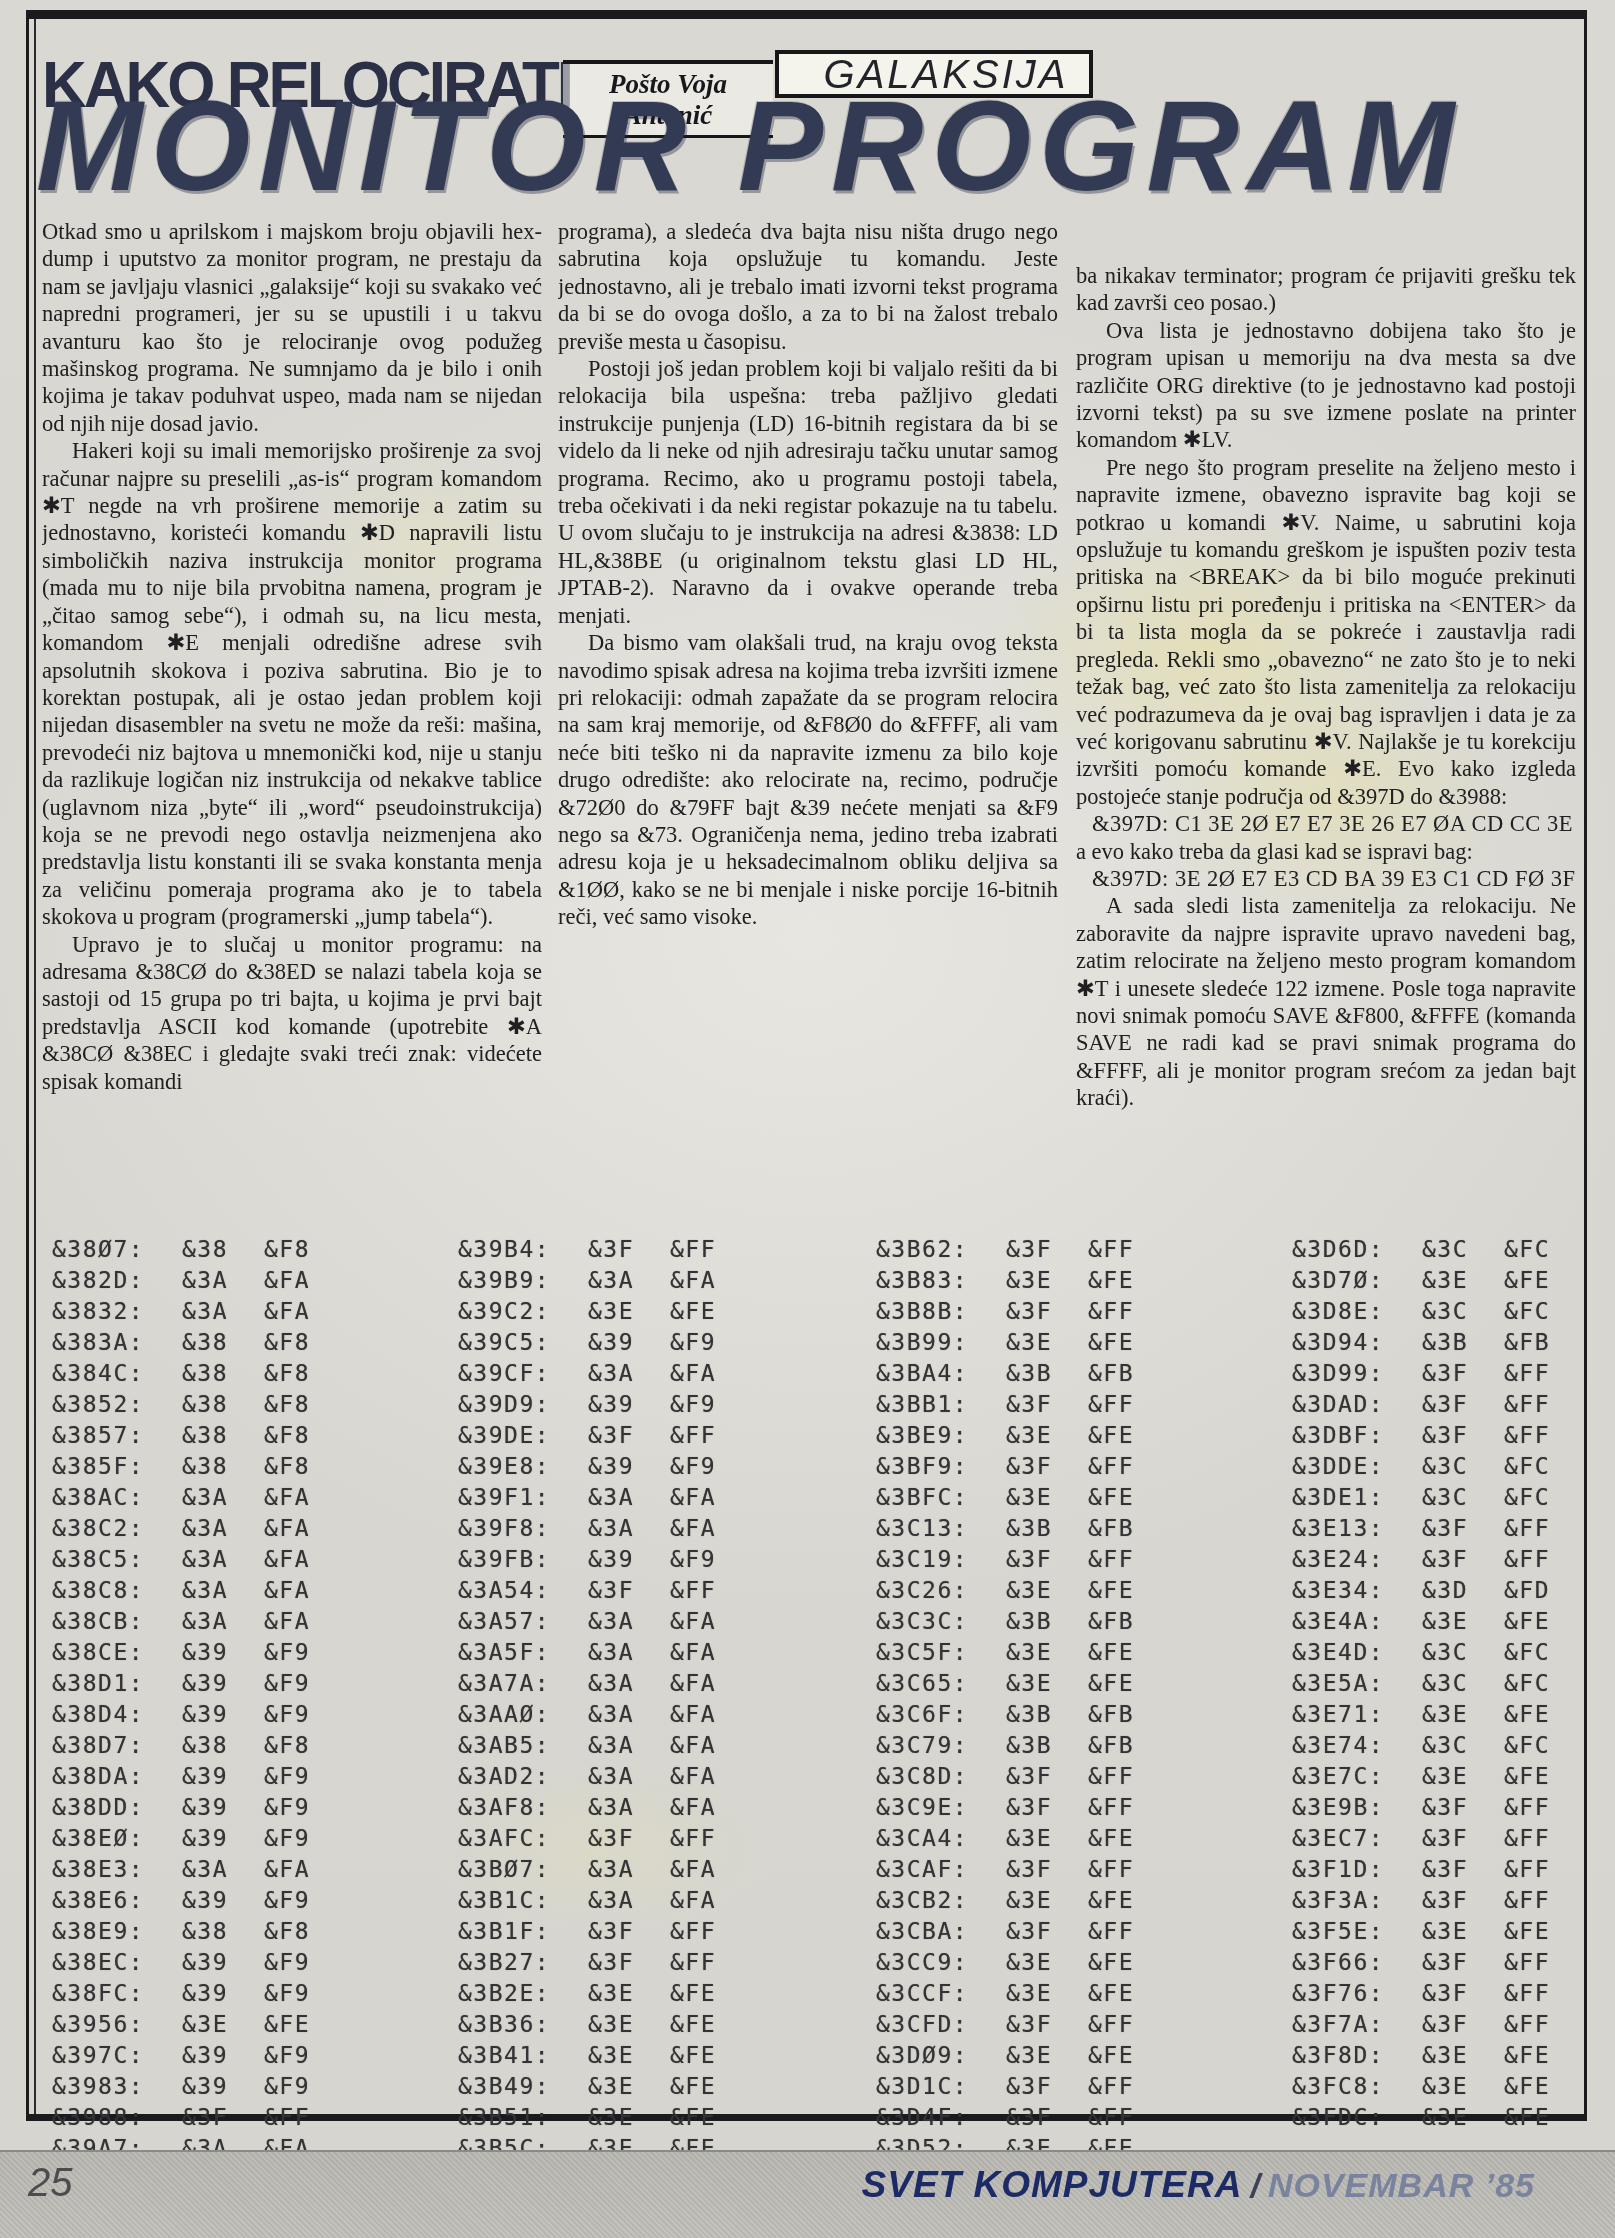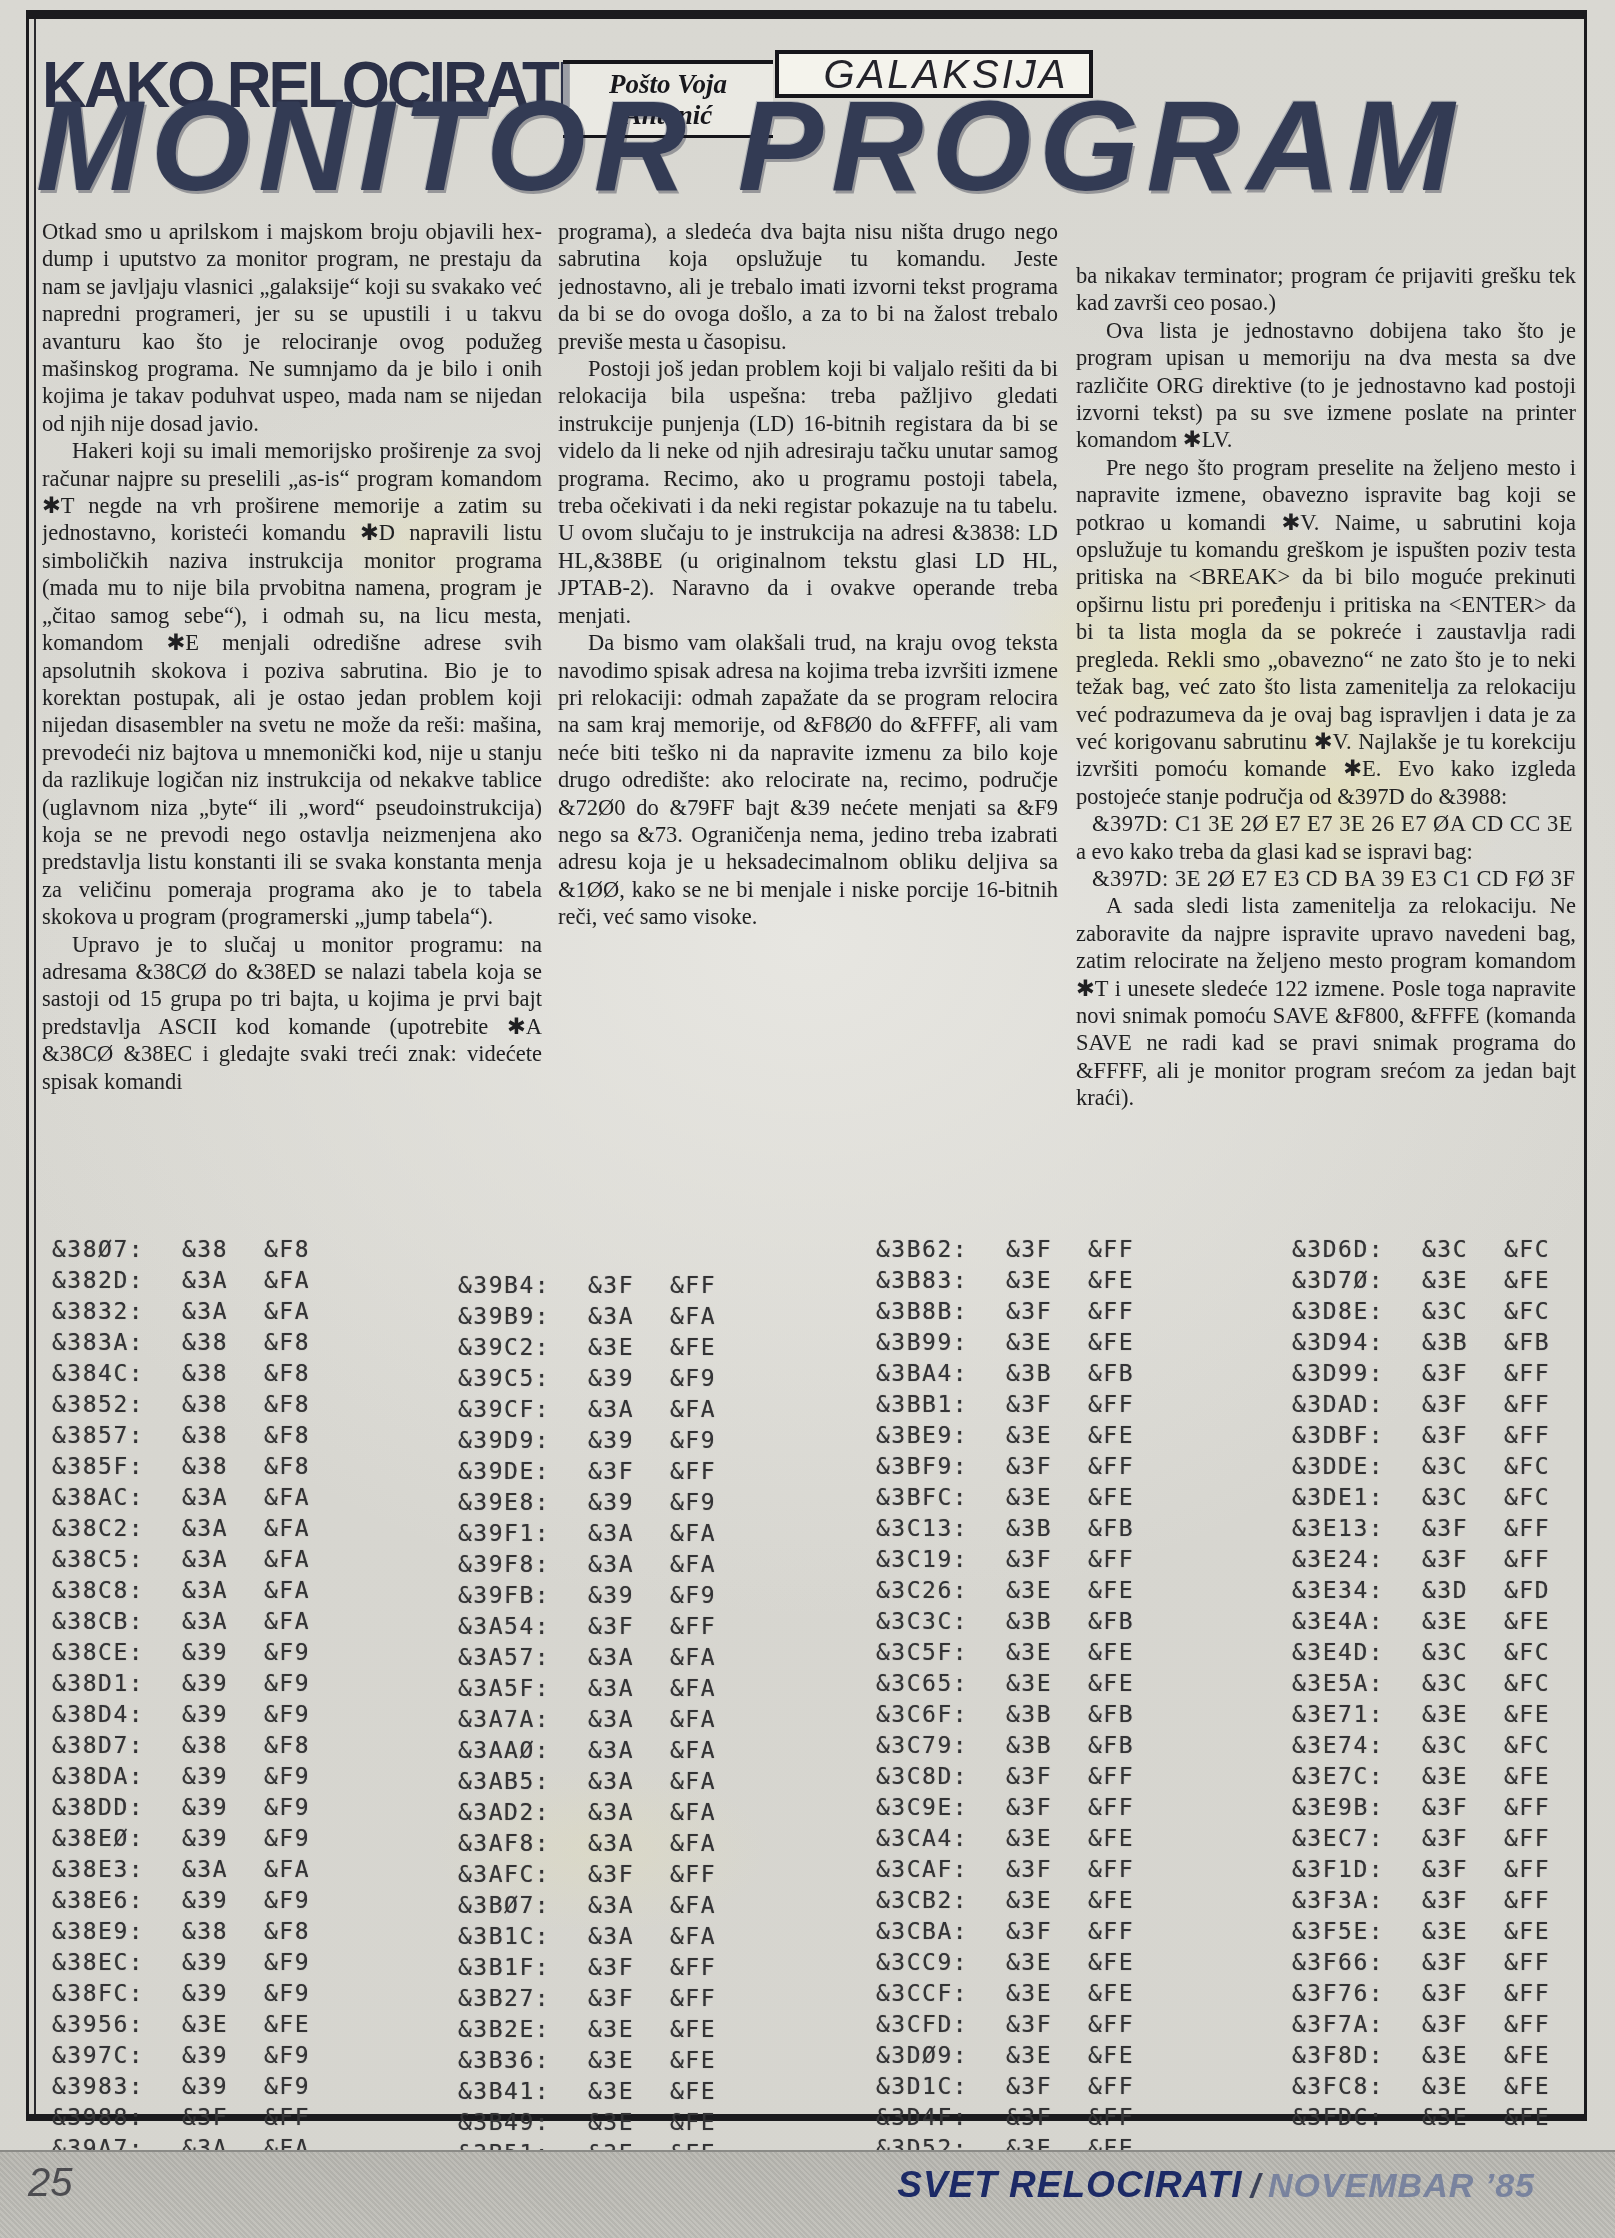--- a/index.html
+++ b/index.html
@@ -63,21 +63,21 @@
   .c1{left:42px;} .c2{left:558px;} .c3{left:1076px;margin-top:44px;}
   .para{margin:0; text-indent:30px;}
   .para.flush{text-indent:0;}
   .para.hexline{text-indent:16px; white-space:nowrap; letter-spacing:.5px;}
   
   .hexcol{
     position:absolute; top:1236px; width:300px;
     font-family:"DejaVu Sans Mono","Liberation Mono",monospace;
     font-size:23px; color:#333335; text-shadow:0 0 1px rgba(70,70,70,.6);
   }
-  .t1{left:52px;} .t2{left:458px;margin-top:36px;} .t3{left:876px;} .t4{left:1292px;}
+  .t1{left:52px;} .t2{left:458px;} .t3{left:876px;} .t4{left:1292px;}
   .hexrow{display:flex; height:31px; align-items:baseline; letter-spacing:1.5px;}
   .addr{width:130px;} .old{width:82px;} .new{flex:1;}
   
   .footstrip{
     position:absolute; left:0; right:0; top:2150px; bottom:0;
     background:
       repeating-linear-gradient(45deg, rgba(120,120,116,.18) 0 2px, rgba(190,189,183,.18) 2px 4px),
       linear-gradient(#bcbbb5,#c6c5bf);
     border-top:2px solid #8a8a86;
   }
@@ -748,16 +748,16 @@
       <div class="hexrow">
         <span class="addr">&amp;3FDC:</span>
         <span class="old">&amp;3E</span>
         <span class="new">&amp;FE</span>
       </div>
     </div>
 
   <div class="footstrip">
     <div class="pagenum">25</div>
     <div class="magline">
-      <span class="magname">SVET RELOCIRATI</span><span class="magsep">/</span><span class="magissue">NOVEMBAR ’85</span>
+      <span class="magname">SVET KOMPJUTERA</span><span class="magsep">/</span><span class="magissue">NOVEMBAR ’85</span>
     </div>
   </div>
 </div>
 
 </body></html>

